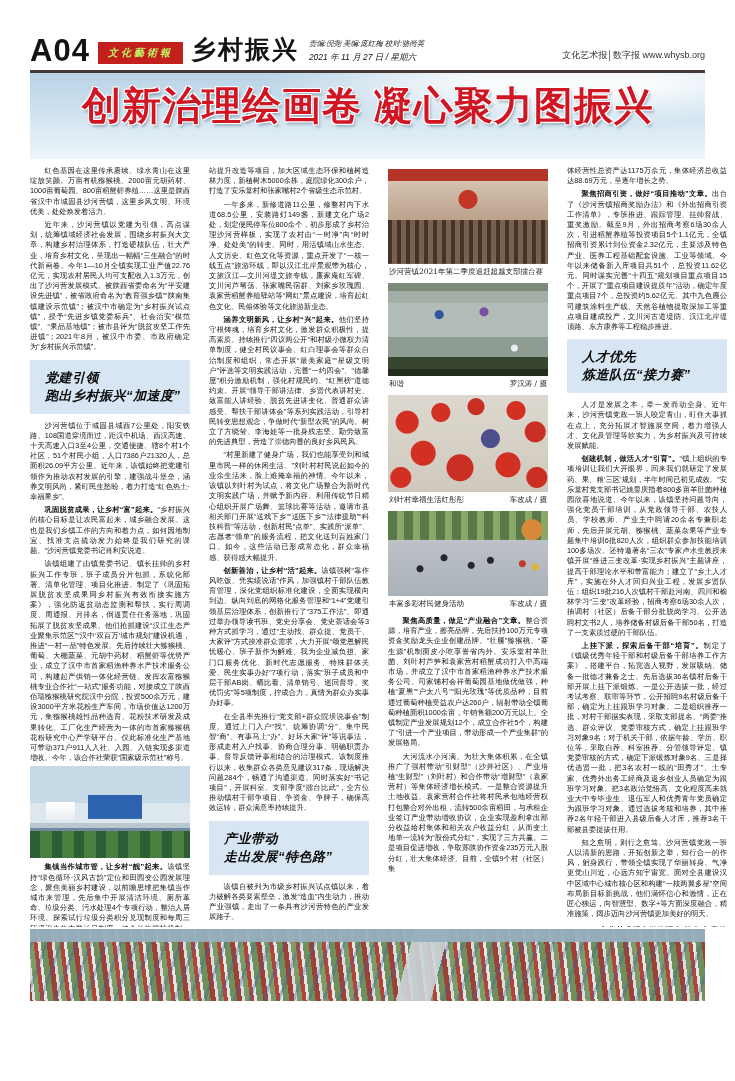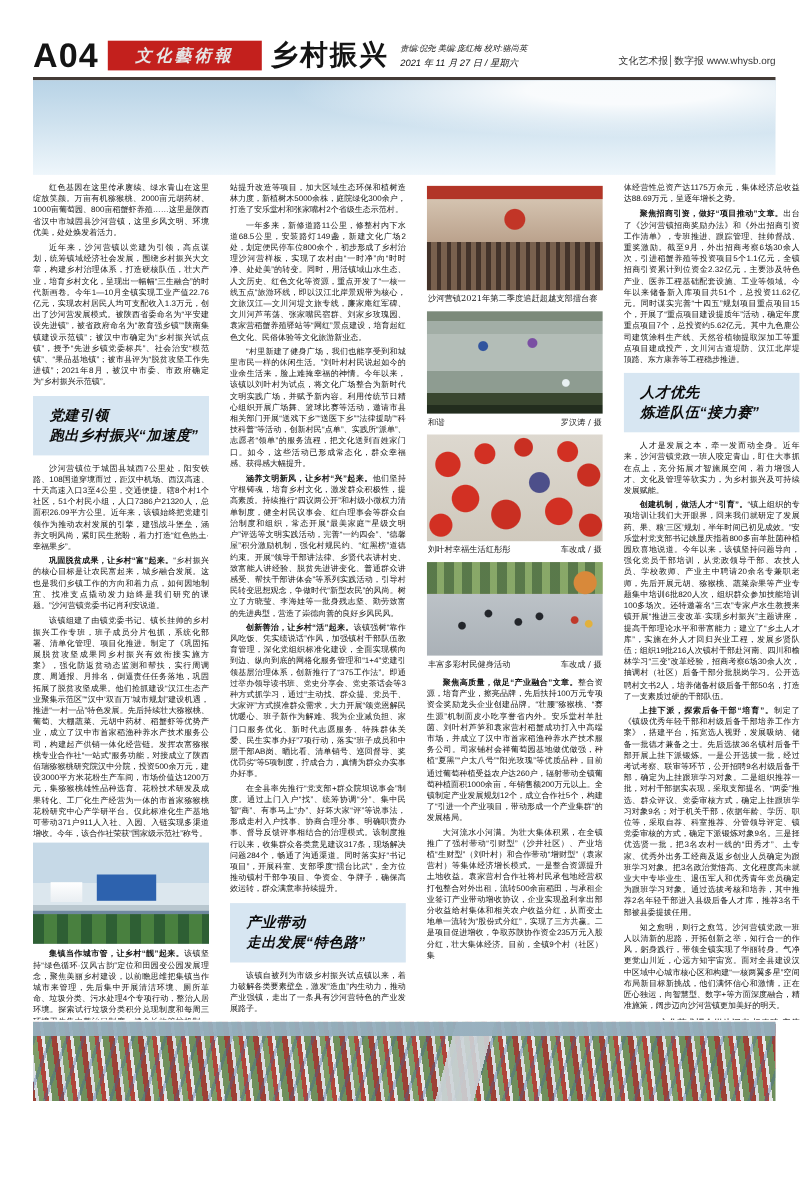--- a/index.html
+++ b/index.html
@@ -1,22 +1,22 @@
 <!DOCTYPE html>
 <html><head>
 <meta charset="utf-8">
 <style>
   html,body{margin:0;padding:0;background:#ffffff;}
   .page{position:relative;width:735px;height:1001px;background:#fff;overflow:hidden;
         font-family:"Liberation Sans","DejaVu Sans",sans-serif;color:#141414;}
   
   .header{display:flex;align-items:flex-end;margin:24px 30px 0;height:42px;}
   .pageno{font-size:31px;font-weight:700;line-height:30px;letter-spacing:1px;}
-  .masthead{background:#c3201d;color:#e5e5e5;font-family:"DejaVu Serif","Liberation Serif",serif;
-            font-weight:700;font-size:15px;letter-spacing:3px;padding:4px 25px;margin:0 6px 2px 8px;
+  .masthead{background:#c3201d;color:#bef264;font-family:"DejaVu Serif","Liberation Serif",serif;
+            font-weight:700;font-size:10px;letter-spacing:3px;padding:4px 10px;margin:0 6px 2px 8px;
             font-style:italic;}
   .section{font-size:25px;font-weight:700;letter-spacing:2px;margin:0 10px 0 2px;}
   .meta{margin-bottom:2px;font-style:italic;}
   .credits{font-size:7.5px;color:#222;margin-bottom:3px;}
   .date{font-size:8.5px;color:#111;}
   .site{margin-left:auto;font-size:9px;color:#333;margin-bottom:4px;}
   .rule{border-top:3px solid #443b36;margin:4px 30px 0;}
   
   .banner{margin:0 30px;height:86px;background:
       radial-gradient(ellipse at 80% 10%,rgba(255,255,255,.9) 0 12%,rgba(255,255,255,0) 40%),
@@ -99,20 +99,21 @@
     <div class="section">乡村振兴</div>
     <div class="meta">
       <div class="credits">责编:倪尧  美编:庞红梅  校对:骆尚英</div>
       <div class="date">2021 年 11 月 27 日 / 星期六</div>
     </div>
     <div class="site">文化艺术报│数字报 www.whysb.org</div>
   </div>
   <div class="rule"></div>
 
   <div class="banner">
+    <div class="headline">创新治理绘画卷 凝心聚力图振兴</div>
   </div>
 
   <div class="cols">
 
     <div class="col">
       <p class="para"><b class="lead"></b><span>红色基因在这里传承赓续、绿水青山在这里绽放笑颜。万亩有机猕猴桃、2000亩元胡药材、1000亩葡萄园、800亩稻蟹虾养殖……这里是陕西省汉中市城固县沙河营镇，这里乡风文明、环境优美，处处焕发着活力。</span></p>
       <p class="para"><b class="lead"></b><span>近年来，沙河营镇以党建为引领，高点谋划，统筹镇域经济社会发展，围绕乡村振兴大文章，构建乡村治理体系，打造硬核队伍，壮大产业，培育乡村文化，呈现出一幅幅“三生融合”的时代新画卷。今年1—10月全镇实现工业产值22.76亿元，实现农村居民人均可支配收入1.3万元，创出了沙河营发展模式。被陕西省委命名为“平安建设先进镇”，被省政府命名为“教育强乡镇”“陕南集镇建设示范镇”；被汉中市确定为“乡村振兴试点镇”，授予“先进乡镇党委标兵”、社会治安“模范镇”、“果品基地镇”；被市县评为“脱贫攻坚工作先进镇”；2021年8月，被汉中市委、市政府确定为“乡村振兴示范镇”。</span></p>
       <div class="subhead">
         <div>党建引领</div>
         <div>跑出乡村振兴“加速度”</div>
@@ -120,22 +121,22 @@
       <p class="para"><b class="lead"></b><span>沙河营镇位于城固县城西7公里处，阳安铁路、108国道穿境而过，距汉中机场、西汉高速、十天高速入口3至4公里，交通便捷。辖8个村1个社区，51个村民小组，人口7386户21320人，总面积26.09平方公里。近年来，该镇始终把党建引领作为推动农村发展的引擎，建强战斗堡垒，涵养文明风尚，紧盯民生愁盼，着力打造“红色热土·幸福果乡”。</span></p>
       <p class="para"><b class="lead">巩固脱贫成果，让乡村“富”起来。</b><span>“乡村振兴的核心目标是让农民富起来，城乡融合发展。这也是我们乡镇工作的方向和着力点，如何因地制宜、找准支点撬动发力始终是我们研究的课题。”沙河营镇党委书记肖利安说道。</span></p>
       <p class="para"><b class="lead"></b><span>该镇组建了由镇党委书记、镇长挂帅的乡村振兴工作专班，班子成员分片包抓，系统化部署、清单化管理、项目化推进。制定了《巩固拓展脱贫攻坚成果同乡村振兴有效衔接实施方案》，强化防返贫动态监测和帮扶，实行周调度、周通报、月排名，倒逼责任任务落地，巩固拓展了脱贫攻坚成果。他们抢抓建设“汉江生态产业聚集示范区”“汉中‘双百万’城市规划”建设机遇，推进“一村一品”特色发展。先后持续壮大猕猴桃、葡萄、大棚蔬菜、元胡中药材、稻蟹虾等优势产业，成立了汉中市首家稻渔种养水产技术服务公司，构建起产供销一体化经营链。发挥农富猕猴桃专业合作社“一站式”服务功能，对接成立了陕西佰瑞猕猴桃研究院汉中分院，投资500余万元，建设3000平方米花粉生产车间，市场价值达1200万元，集猕猴桃雄性品种选育、花粉技术研发及成果转化、工厂化生产经营为一体的市首家猕猴桃花粉研究中心产学研平台。仅此标准化生产基地可带动371户911人入社、入园、入链实现多渠道增收。今年，该合作社荣获“国家级示范社”称号。</span></p>
       <div class="ph ph-factory"></div>
       <p class="para" style="margin-top:4px"><b class="lead">集镇当作城市管，让乡村“靓”起来。</b><span>该镇坚持“绿色循环·汉风古韵”定位和田园变公园发展理念，聚焦美丽乡村建设，以前瞻思维把集镇当作城市来管理，先后集中开展清洁环境、厕所革命、垃圾分类、污水处理4个专项行动，整治人居环境。探索试行垃圾分类积分兑现制度和每周三环境卫生集中整治日制度，健全长效管护机制，筹措资金改善村基础设施，2019年以来，争取各类项目资金1200余万元，建成文川河道绿化、郑家营村污水处理站和镇垃圾压缩</span></p>
     </div>
 
     <div class="col">
       <p class="para noindent"><b class="lead"></b><span>站提升改造等项目，加大区域生态环保和植树造林力度，新植树木5000余株，庭院绿化300余户，打造了安乐堂村和张家嘴村2个省级生态示范村。</span></p>
       <p class="para"><b class="lead"></b><span>一年多来，新修道路11公里，修整村内下水道68.5公里，安装路灯149盏，新建文化广场2处，划定便民停车位800余个，初步形成了乡村治理沙河营样板，实现了农村由“一时净”向“时时净、处处美”的转变。同时，用活镇域山水生态、人文历史、红色文化等资源，重点开发了“一核一线五点”旅游环线，即以汉江北岸景观带为核心，文旅汉江—文川河堤文旅专线，廉家庵红军碑、文川河芦苇荡、张家嘴民宿群、刘家乡玫瑰园、袁家营稻蟹养殖驿站等“网红”景点建设，培育起红色文化、民俗体验等文化旅游新业态。</span></p>
+      <p class="para"><b class="lead">涵养文明新风，让乡村“兴”起来。</b><span>他们坚持守根铸魂，培育乡村文化，激发群众积极性，提高素质。持续推行“四议两公开”和村级小微权力清单制度，健全村民议事会、红白理事会等群众自治制度和组织，常态开展“最美家庭”“星级文明户”评选等文明实践活动，完善“一约四会”、“德馨屋”积分激励机制，强化村规民约、“红黑榜”道德约束。开展“领导干部讲法律、乡贤代表讲村史、致富能人讲经验、脱贫先进讲变化、普通群众讲感受、帮扶干部讲体会”等系列实践活动，引导村民转变思想观念，争做时代“新型农民”的风尚。树立了方晓莹、李海娃等一批身残志坚、勤劳致富的先进典型，营造了崇德向善的良好乡风民风。</span></p>
       <p class="para"><b class="lead"></b><span>“村里新建了健身广场，我们也能享受到和城里市民一样的休闲生活。”刘叶村村民说起如今的业余生活来，脸上难掩幸福的神情。今年以来，该镇以刘叶村为试点，将文化广场整合为新时代文明实践广场，并赋予新内容。利用传统节日精心组织开展广场舞、篮球比赛等活动，邀请市县相关部门开展“送戏下乡”“送医下乡”“法律援助”“科技科普”等活动，创新村民“点单”、实践所“派单”、志愿者“领单”的服务流程，把文化送到百姓家门口。如今，这些活动已形成常态化，群众幸福感、获得感大幅提升。</span></p>
-      <p class="para"><b class="lead">涵养文明新风，让乡村“兴”起来。</b><span>他们坚持守根铸魂，培育乡村文化，激发群众积极性，提高素质。持续推行“四议两公开”和村级小微权力清单制度，健全村民议事会、红白理事会等群众自治制度和组织，常态开展“最美家庭”“星级文明户”评选等文明实践活动，完善“一约四会”、“德馨屋”积分激励机制，强化村规民约、“红黑榜”道德约束。开展“领导干部讲法律、乡贤代表讲村史、致富能人讲经验、脱贫先进讲变化、普通群众讲感受、帮扶干部讲体会”等系列实践活动，引导村民转变思想观念，争做时代“新型农民”的风尚。树立了方晓莹、李海娃等一批身残志坚、勤劳致富的先进典型，营造了崇德向善的良好乡风民风。</span></p>
       <p class="para"><b class="lead">创新善治，让乡村“活”起来。</b><span>该镇强树“靠作风吃饭、凭实绩说话”作风，加强镇村干部队伍教育管理，深化党组织标准化建设，全面实现横向到边、纵向到底的网格化服务管理和“1+4”党建引领基层治理体系，创新推行了“375工作法”。即通过举办领导读书班、党史分享会、党史茶话会等3种方式抓学习，通过“主动找、群众提、党员干、大家评”方式摸准群众需求，大力开展“颂党恩解民忧暖心、班子新作为解难、我为企业减负担、家门口服务优化、新时代志愿服务、特殊群体关爱、民生实事办好”7项行动，落实“班子成员和中层干部AB岗、晒比看、清单销号、巡回督导、奖优罚劣”等5项制度，拧成合力，真情为群众办实事办好事。</span></p>
       <p class="para"><b class="lead"></b><span>在全县率先推行“党支部+群众院坝说事会”制度。通过上门入户“找”、统筹协调“分”、集中民智“商”、有事马上“办”、好坏大家“评”等说事法，形成走村入户找事、协商合理分事、明确职责办事、督导反馈评事相结合的治理模式。该制度推行以来，收集群众各类意见建议317条，现场解决问题284个，畅通了沟通渠道。同时落实好“书记项目”，开展科室、支部季度“擂台比武”，全方位推动镇村干部争项目、争资金、争牌子，确保高效运转，群众满意率持续提升。</span></p>
       <div class="subhead">
         <div>产业带动</div>
         <div>走出发展“特色路”</div>
       </div>
       <p class="para"><b class="lead"></b><span>该镇自被列为市级乡村振兴试点镇以来，着力破解各类要素壁垒，激发“造血”内生动力，推动产业强镇，走出了一条具有沙河营特色的产业发展路子。</span></p>
     </div>
 
     <div class="col">

